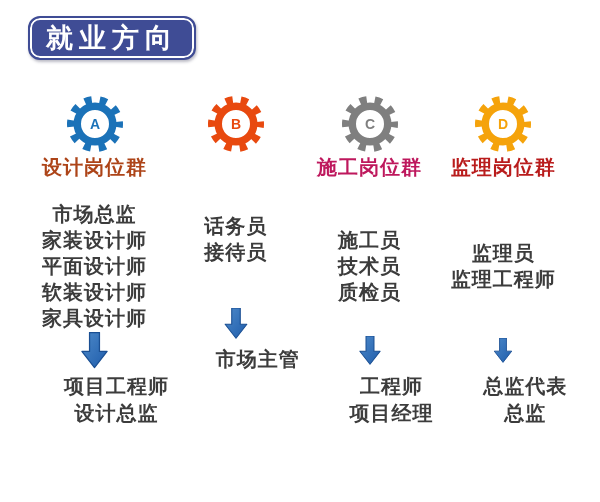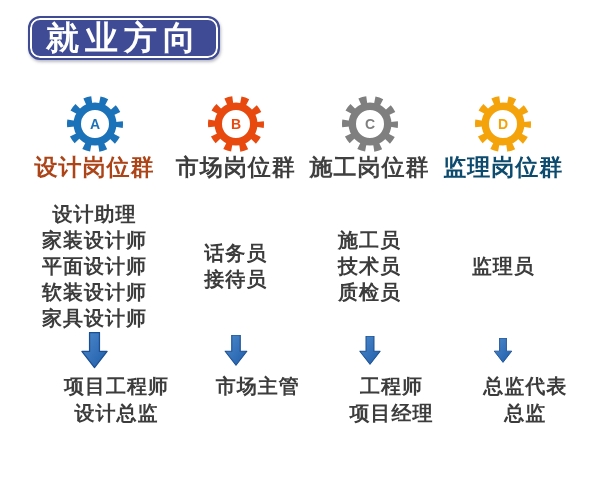--- a/index.html
+++ b/index.html
@@ -5,38 +5,38 @@
   html,body{margin:0;padding:0;background:#fff;}
   .canvas{
     position:relative;width:600px;height:502px;background:#ffffff;overflow:hidden;
     font-family:"Liberation Sans","DejaVu Sans",sans-serif;
   }
   
   .title-badge{
     position:absolute;left:28px;top:16px;
     background:#3f4c95;border:2px solid #3f4c95;border-radius:12px;
     box-shadow:inset 0 0 0 2px #ffffff,1px 2px 3px rgba(60,60,90,.35);
-    padding:4px 16px;color:#ffffff;font-size:33px;font-weight:bold;letter-spacing:6px;
+    padding:4px 16px;color:#ffffff;font-size:27px;font-weight:bold;letter-spacing:6px;
     line-height:32px;white-space:nowrap;
   }
   
   .columns{
     position:absolute;top:96px;left:20px;right:30px;
     display:flex;flex-direction:row;
   }
   .col{flex:1 1 0;display:flex;flex-direction:column;align-items:center;text-align:center;}
   .gear{width:56px;height:56px;}
   .gear .teeth{fill:none;stroke-width:8;stroke-dasharray:7.5 8.84;stroke-dashoffset:3.75;}
   .gear .ring{fill:none;stroke-width:8;}
   .gear text{font-family:"Liberation Sans",sans-serif;font-size:15px;font-weight:bold;}
-  .group-label{margin-top:4px;font-size:23px;font-weight:bold;line-height:23px;letter-spacing:1px;white-space:nowrap;text-align:center;}
+  .group-label{margin-top:4px;font-size:20px;font-weight:bold;line-height:23px;letter-spacing:1px;white-space:nowrap;text-align:center;}
   .col0 .group-label{color:#ad4418;}
   .col1 .group-label{color:#3d3d3d;}
-  .col2 .group-label{color:#404040;}
-  .col3 .group-label{color:#0c4a6e;}
+  .col2 .group-label{color:#be185d;}
+  .col3 .group-label{color:#b91c1c;}
   .roles{
     margin-top:26px;height:122px;display:flex;flex-direction:column;
     justify-content:center;align-items:center;
   }
   .role,.adv-role{
     font-size:20px;font-weight:bold;color:#3c3c3c;line-height:26px;
     letter-spacing:1px;white-space:nowrap;
   }
   .arrow-box{height:46px;display:flex;align-items:center;justify-content:center;}
   .arrow{display:block;}
@@ -69,21 +69,21 @@
   <div class="columns">
 
     <div class="col col0">
       <svg class="gear" viewBox="0 0 60 60">
         <circle class="teeth" cx="30" cy="30" r="26" stroke="#1b72b8"></circle>
         <circle class="ring" cx="30" cy="30" r="19" stroke="#1b72b8"></circle>
         <text x="30" y="35" text-anchor="middle" fill="#1b72b8">A</text>
       </svg>
       <div class="group-label">设计岗位群</div>
       <div class="roles">
-        <div class="role">设计助理</div>
+        <div class="role">市场总监</div>
         <div class="role">家装设计师</div>
         <div class="role">平面设计师</div>
         <div class="role">软装设计师</div>
         <div class="role">家具设计师</div>
       </div>
       <div class="arrow-box">
         <svg class="arrow" viewBox="0 0 30 40">
           <polygon points="9.5,0 20.5,0 20.5,21 29,21 15,39 1,21 9.5,21" fill="url(#arrowGrad)" stroke="#1a4f93" stroke-width="1.4" stroke-linejoin="round"></polygon>
         </svg>
       </div>
@@ -92,21 +92,20 @@
         <div class="adv-role">设计总监</div>
       </div>
     </div>
 
     <div class="col col1">
       <svg class="gear" viewBox="0 0 60 60">
         <circle class="teeth" cx="30" cy="30" r="26" stroke="#e8490f"></circle>
         <circle class="ring" cx="30" cy="30" r="19" stroke="#e8490f"></circle>
         <text x="30" y="35" text-anchor="middle" fill="#e8490f">B</text>
       </svg>
-      <div class="group-label">市场岗位群</div>
       <div class="roles">
         <div class="role">话务员</div>
         <div class="role">接待员</div>
       </div>
       <div class="arrow-box">
         <svg class="arrow" viewBox="0 0 30 40">
           <polygon points="9.5,0 20.5,0 20.5,21 29,21 15,39 1,21 9.5,21" fill="url(#arrowGrad)" stroke="#1a4f93" stroke-width="1.4" stroke-linejoin="round"></polygon>
         </svg>
       </div>
       <div class="advanced">
@@ -139,20 +138,21 @@
 
     <div class="col col3">
       <svg class="gear" viewBox="0 0 60 60">
         <circle class="teeth" cx="30" cy="30" r="26" stroke="#f5a30b"></circle>
         <circle class="ring" cx="30" cy="30" r="19" stroke="#f5a30b"></circle>
         <text x="30" y="35" text-anchor="middle" fill="#f5a30b">D</text>
       </svg>
       <div class="group-label">监理岗位群</div>
       <div class="roles">
         <div class="role">监理员</div>
+        <div class="role">监理工程师</div>
       </div>
       <div class="arrow-box">
         <svg class="arrow" viewBox="0 0 30 40">
           <polygon points="9.5,0 20.5,0 20.5,21 29,21 15,39 1,21 9.5,21" fill="url(#arrowGrad)" stroke="#1a4f93" stroke-width="1.4" stroke-linejoin="round"></polygon>
         </svg>
       </div>
       <div class="advanced">
         <div class="adv-role">总监代表</div>
         <div class="adv-role">总监</div>
       </div>

